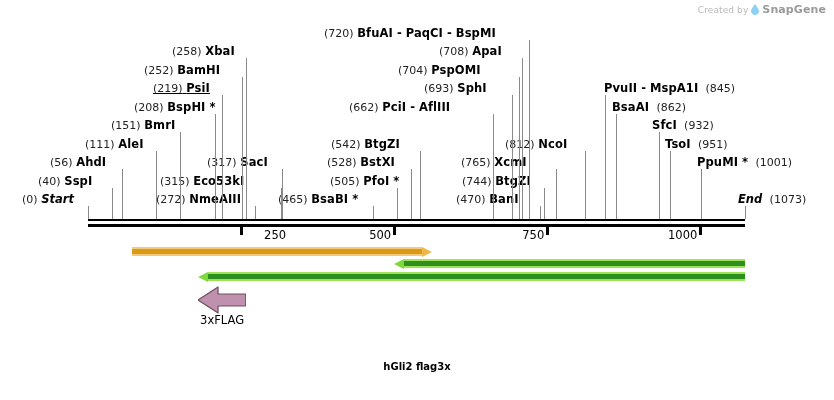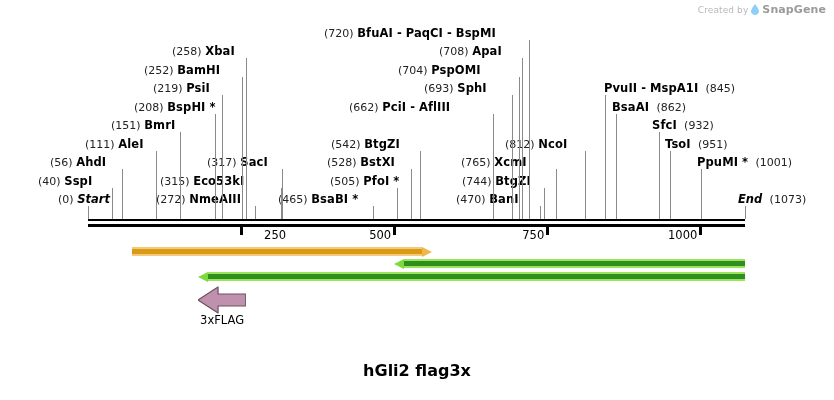--- a/index.html
+++ b/index.html
@@ -80,21 +80,21 @@
   .flag-label{
     position:absolute;
     font-size:11.5px;color:#000;
     text-align:center;
     font-family:"DejaVu Sans","Liberation Sans",sans-serif;
   }
 
   
   .title{
     position:absolute;width:834px;text-align:center;
-    font-size:16px;font-weight:bold;color:#000;
+    font-size:10px;font-weight:bold;color:#000;
     font-family:"DejaVu Sans","Liberation Sans",sans-serif;
   }
   .subtitle{
     position:absolute;width:834px;text-align:center;
     font-size:12px;color:#111;
     font-family:"DejaVu Sans","Liberation Sans",sans-serif;
   }
 </style>
 </head>
 <body>
@@ -110,21 +110,21 @@
     </span>
     <span class="sg-name">SnapGene</span>
   </div>
 
   <div id="labels">
       <div class="lbl" style="left: 38px; top: 175.5px;"><span class="pos">(40)</span>&nbsp;<span><span class="enz">SspI</span></span></div>
       <div class="lbl" style="left: 50px; top: 157px;"><span class="pos">(56)</span>&nbsp;<span><span class="enz">AhdI</span></span></div>
       <div class="lbl" style="left: 85px; top: 138.5px;"><span class="pos">(111)</span>&nbsp;<span><span class="enz">AleI</span></span></div>
       <div class="lbl" style="left: 111px; top: 120px;"><span class="pos">(151)</span>&nbsp;<span><span class="enz">BmrI</span></span></div>
       <div class="lbl" style="left: 134px; top: 101.5px;"><span class="pos">(208)</span>&nbsp;<span><span class="enz">BspHI</span><span class="star"> *</span></span></div>
-      <div class="lbl" style="left: 153px; top: 83px;"><span class="pos">(219)</span>&nbsp;<span><span class="enz">PsiI</span></span></div>
+      <div class="lbl" style="left: 153px; top: 83px; text-decoration: underline;"><span class="pos">(219)</span>&nbsp;<span><span class="enz">PsiI</span></span></div>
       <div class="lbl" style="left: 144px; top: 64.5px;"><span class="pos">(252)</span>&nbsp;<span><span class="enz">BamHI</span></span></div>
       <div class="lbl" style="left: 172px; top: 46px;"><span class="pos">(258)</span>&nbsp;<span><span class="enz">XbaI</span></span></div>
       <div class="lbl" style="left: 156px; top: 194px;"><span class="pos">(272)</span>&nbsp;<span><span class="enz">NmeAIII</span></span></div>
       <div class="lbl" style="left: 160px; top: 175.5px;"><span class="pos">(315)</span>&nbsp;<span><span class="enz">Eco53kI</span></span></div>
       <div class="lbl" style="left: 207px; top: 157px;"><span class="pos">(317)</span>&nbsp;<span><span class="enz">SacI</span></span></div>
       <div class="lbl" style="left: 278px; top: 194px;"><span class="pos">(465)</span>&nbsp;<span><span class="enz">BsaBI</span><span class="star"> *</span></span></div>
       <div class="lbl" style="left: 330px; top: 175.5px;"><span class="pos">(505)</span>&nbsp;<span><span class="enz">PfoI</span><span class="star"> *</span></span></div>
       <div class="lbl" style="left: 327px; top: 157px;"><span class="pos">(528)</span>&nbsp;<span><span class="enz">BstXI</span></span></div>
       <div class="lbl" style="left: 331px; top: 138.5px;"><span class="pos">(542)</span>&nbsp;<span><span class="enz">BtgZI</span></span></div>
       <div class="lbl" style="left: 349px; top: 101.5px;"><span class="pos">(662)</span>&nbsp;<span><span class="enz">PciI</span><span class="dash"> - </span><span class="enz">AflIII</span></span></div>
@@ -134,21 +134,21 @@
       <div class="lbl" style="left: 324px; top: 27.5px;"><span class="pos">(720)</span>&nbsp;<span><span class="enz">BfuAI</span><span class="dash"> - </span><span class="enz">PaqCI</span><span class="dash"> - </span><span class="enz">BspMI</span></span></div>
       <div class="lbl" style="left: 456px; top: 194px;"><span class="pos">(470)</span>&nbsp;<span><span class="enz">BanI</span></span></div>
       <div class="lbl" style="left: 462px; top: 175.5px;"><span class="pos">(744)</span>&nbsp;<span><span class="enz">BtgZI</span></span></div>
       <div class="lbl" style="left: 461px; top: 157px;"><span class="pos">(765)</span>&nbsp;<span><span class="enz">XcmI</span></span></div>
       <div class="lbl" style="left: 505px; top: 138.5px;"><span class="pos">(812)</span>&nbsp;<span><span class="enz">NcoI</span></span></div>
       <div class="lbl" style="left: 604px; top: 83px;"><span><span class="enz">PvuII</span><span class="dash"> - </span><span class="enz">MspA1I</span></span>&nbsp;&nbsp;<span class="pos">(845)</span></div>
       <div class="lbl" style="left: 612px; top: 101.5px;"><span><span class="enz">BsaAI</span></span>&nbsp;&nbsp;<span class="pos">(862)</span></div>
       <div class="lbl" style="left: 652px; top: 120px;"><span><span class="enz">SfcI</span></span>&nbsp;&nbsp;<span class="pos">(932)</span></div>
       <div class="lbl" style="left: 665px; top: 138.5px;"><span><span class="enz">TsoI</span></span>&nbsp;&nbsp;<span class="pos">(951)</span></div>
       <div class="lbl" style="left: 697px; top: 157px;"><span><span class="enz">PpuMI</span><span class="star"> *</span></span>&nbsp;&nbsp;<span class="pos">(1001)</span></div>
-      <div class="lbl" style="left: 22px; top: 194px; margin-left: 36px;"><span class="pos">(0)</span>&nbsp;<span><span class="terminus">Start</span></span></div>
+      <div class="lbl" style="left: 22px; top: 194px;"><span class="pos">(0)</span>&nbsp;<span><span class="terminus">Start</span></span></div>
       <div class="lbl" style="left: 738px; top: 194px;"><span><span class="terminus">End</span></span>&nbsp;&nbsp;<span class="pos">(1073)</span></div>
     </div>
   <div id="leaders">
       <div class="leader" style="left: 112.492px; top: 187.5px; height: 31.5px;"></div>
       <div class="leader" style="left: 122.289px; top: 169px; height: 50px;"></div>
       <div class="leader" style="left: 155.966px; top: 150.5px; height: 68.5px;"></div>
       <div class="leader" style="left: 180.458px; top: 132px; height: 87px;"></div>
       <div class="leader" style="left: 215.359px; top: 113.5px; height: 105.5px;"></div>
       <div class="leader" style="left: 222.094px; top: 95px; height: 124px;"></div>
       <div class="leader" style="left: 242.3px; top: 76.5px; height: 142.5px;"></div>

